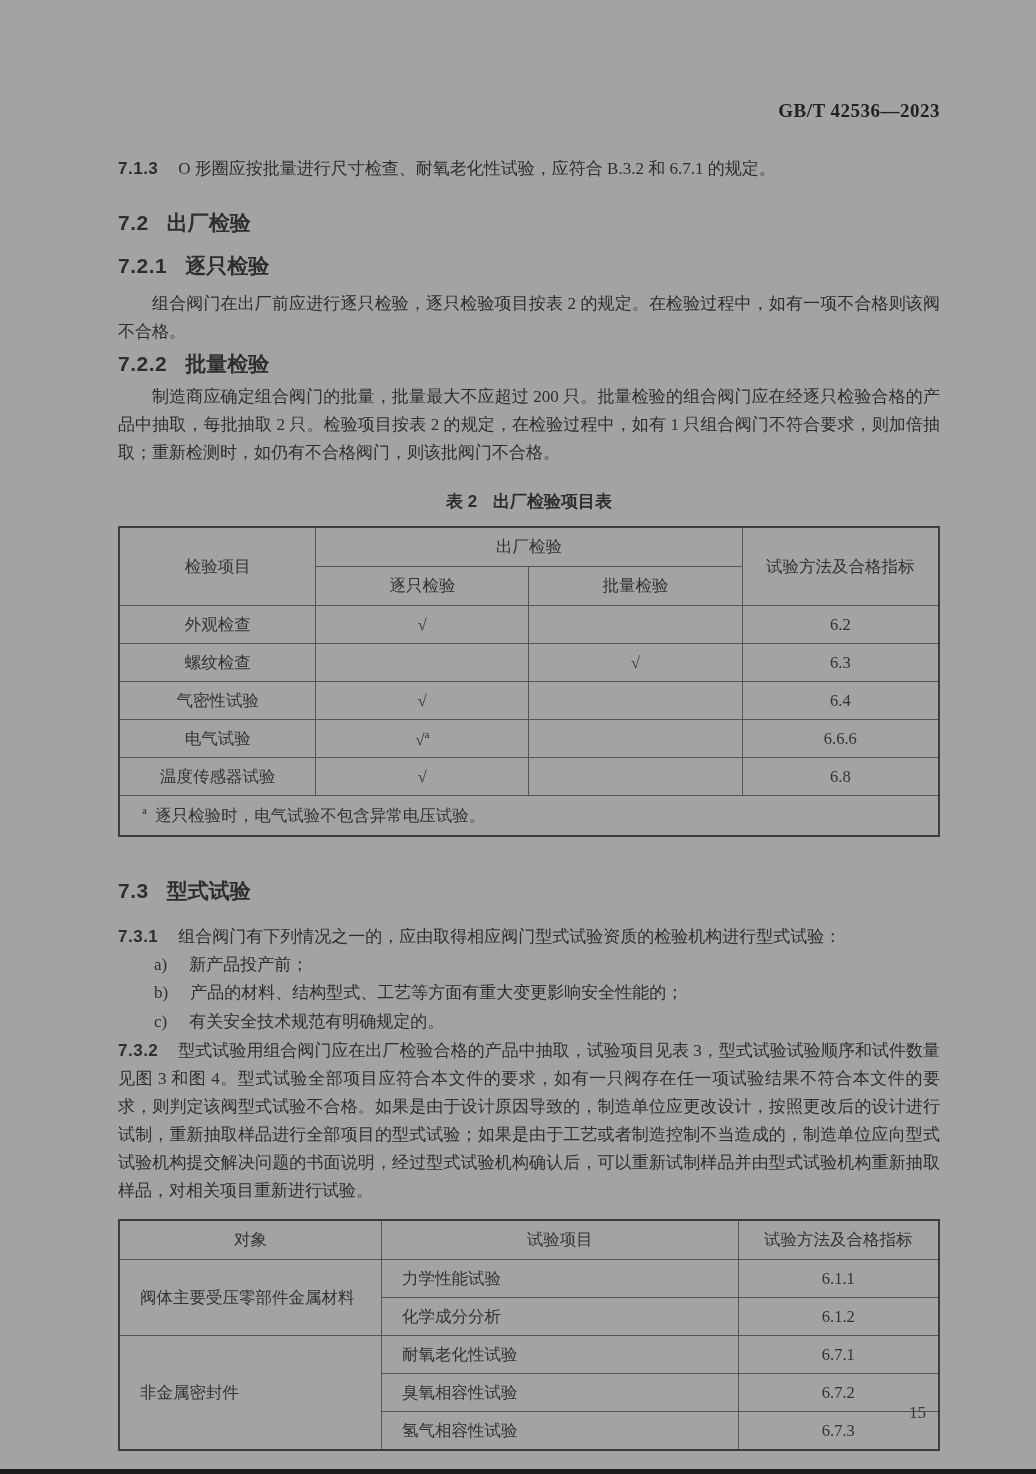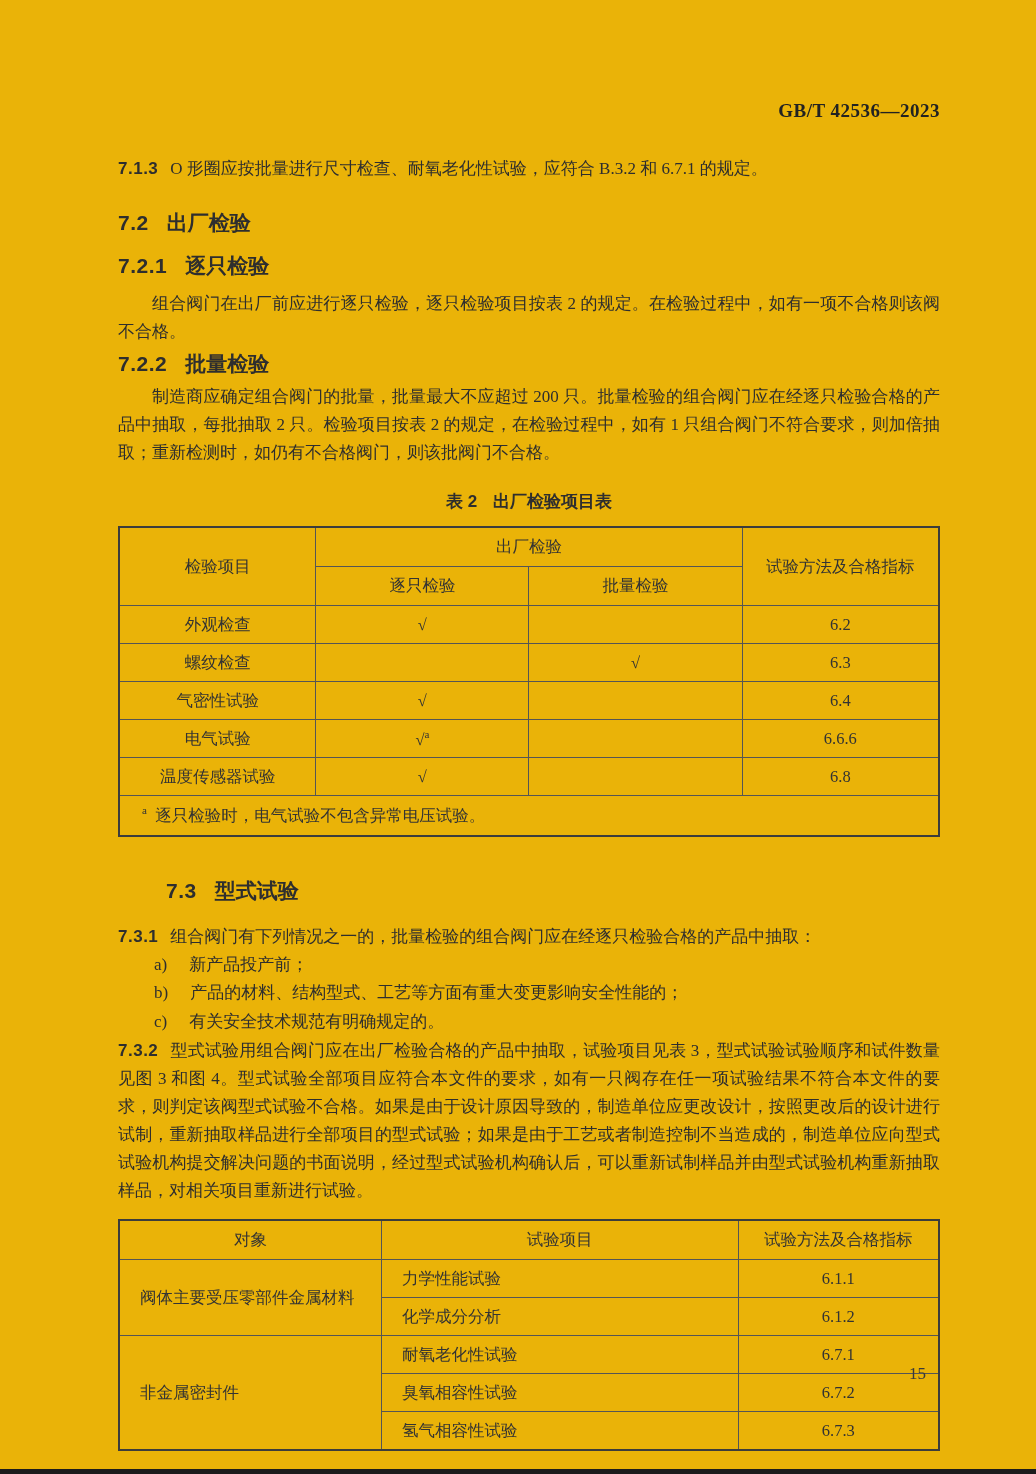--- a/index.html
+++ b/index.html
@@ -1,19 +1,19 @@
 <!DOCTYPE html>
 <html><head>
 <meta charset="utf-8">
 <style>
   html,body { margin:0; padding:0; background:#e8e8e8; }
   .page {
     position:relative;
     width:1036px; height:1474px;
-    background:#eab308;
+    background:#a3a3a3;
     font-family:"Liberation Serif","DejaVu Serif",serif;
     color:#2e2e2e;
     overflow:hidden;
   }
   .content {
     position:absolute;
     left:118px; top:100px;
     width:822px;
   }
   .std-code {
@@ -21,21 +21,21 @@
     font-weight:bold;
     font-size:19px;
     letter-spacing:0.5px;
     font-family:"Liberation Serif","DejaVu Serif",serif;
     color:#222;
   }
   .clause { font-size:17px; line-height:28px; text-align:justify; margin:0; }
   .clause .num {
     font-family:"Liberation Sans","DejaVu Sans",sans-serif;
     font-weight:bold;
-    margin-right:12px;
+    margin-right:20px;
     letter-spacing:0.5px;
   }
   .heading {
     font-family:"Liberation Sans","DejaVu Sans",sans-serif;
     font-weight:bold;
     font-size:21px;
     margin:0;
   }
   .heading .num { margin-right:18px; letter-spacing:0.5px; }
   .para { font-size:17px; line-height:28px; text-align:justify; text-indent:2em; margin:0; }
@@ -67,41 +67,41 @@
   td.left { text-align:left; padding-left:20px; }
   .footnote-cell {
     text-align:left;
     padding:8px 12px 8px 22px;
     height:auto;
     font-size:16.5px;
   }
   sup { font-size:11px; }
   .page-number {
     position:absolute;
-    top:1364px;
+    top:1403px;
     right:110px;
     font-size:17px;
     color:#3a3a3a;
   }
   .bottom-edge {
     position:absolute;
     left:0; right:0; bottom:0;
     height:5px;
     background:#1c1c1c;
   }
   
   .mt-713 { margin-top:33px; }
   .mt-72  { margin-top:26px; }
   .mt-721 { margin-top:15px; }
   .mt-p721{ margin-top:10px; }
   .mt-722 { margin-top:4px; }
   .mt-p722{ margin-top:5px; }
   .mt-cap2{ margin-top:23px; }
   .mt-tb2 { margin-top:13px; }
-  .mt-73  { margin-top:40px;margin-left:48px; }
+  .mt-73  { margin-top:40px; }
   .mt-731 { margin-top:18px; }
   .mt-732 { margin-top:1px; }
   .mt-cap3{ margin-top:21px; }
   .mt-tb3 { margin-top:14px; }
 </style>
 </head>
 <body>
 
 <div class="page">
   <div class="content">
@@ -185,21 +185,21 @@
           </td>
         </tr>
       </tbody>
     </table>
 
     <p class="heading mt-73">
       <span class="num">7.3</span><span>型式试验</span>
     </p>
 
     <p class="clause mt-731">
-      <span class="num">7.3.1</span><span>组合阀门有下列情况之一的，批量检验的组合阀门应在经逐只检验合格的产品中抽取：</span>
+      <span class="num">7.3.1</span><span>组合阀门有下列情况之一的，应由取得相应阀门型式试验资质的检验机构进行型式试验：</span>
     </p>
 
     <p class="list-item">
       <span class="marker">a)</span><span>新产品投产前；</span>
     </p>
     <p class="list-item">
       <span class="marker">b)</span><span>产品的材料、结构型式、工艺等方面有重大变更影响安全性能的；</span>
     </p>
     <p class="list-item">
       <span class="marker">c)</span><span>有关安全技术规范有明确规定的。</span>

